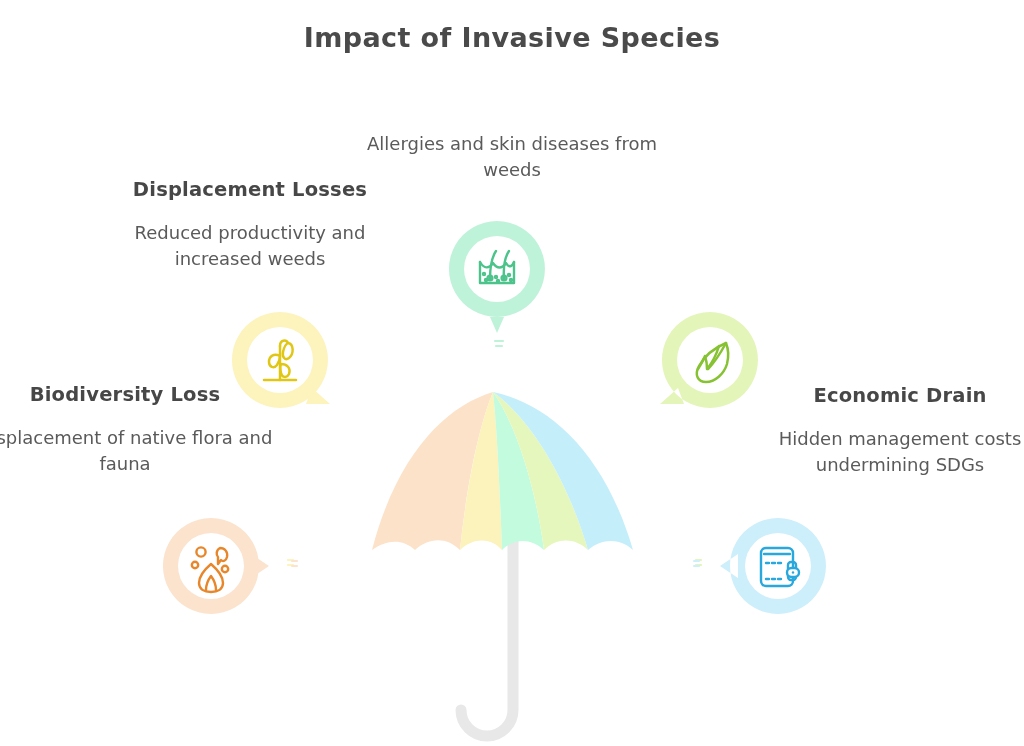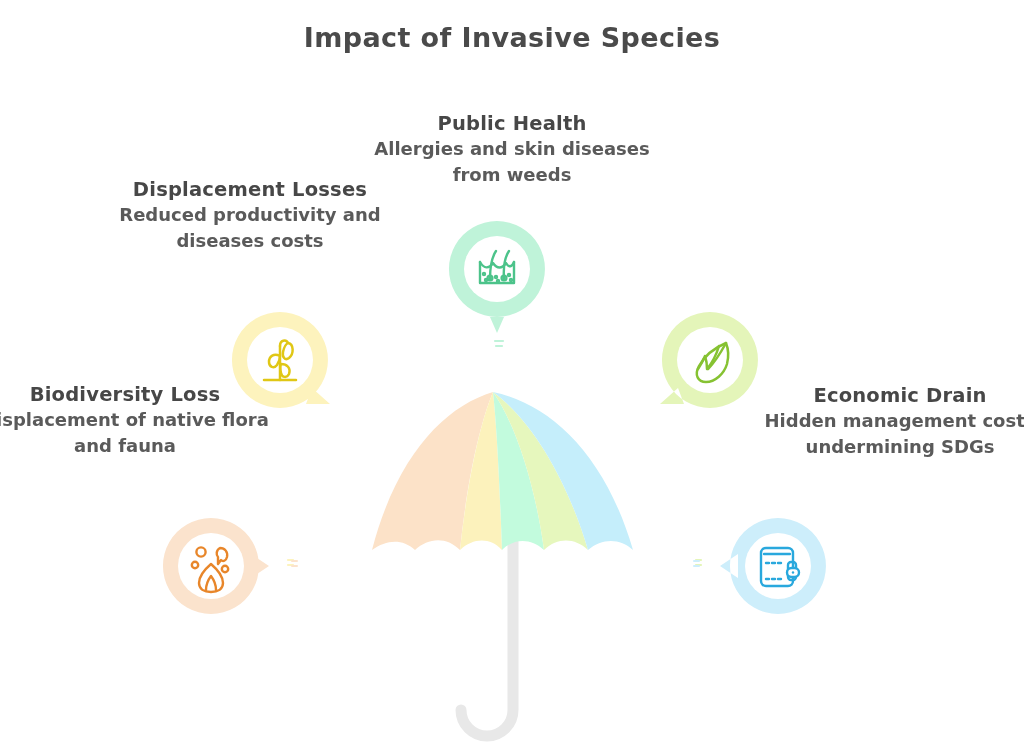--- a/index.html
+++ b/index.html
@@ -30,25 +30,25 @@
     font-size:19.5px;
     font-weight:bold;
     color:#474747;
     text-align:center;
     letter-spacing:0.2px;
     white-space:nowrap;
   }
   .node .desc{
     font-family:"DejaVu Sans", sans-serif;
     font-size:18px;
-    font-weight:bold;
+    font-weight:normal;
     color:#5a5a5a;
     text-align:center;
     line-height:1.42;
-    margin-top:1px;
+    margin-top:19px;
   }
 
   
   .t-public   {left:362px; top:112px; width:300px;}
   .t-agri     {left:100px; top:178px; width:300px;}
   .t-wild     {left:628px; top:204px; width:300px;}
   .t-bio      {left:-25px; top:383px; width:300px;}
   .t-econ     {left:750px; top:384px; width:300px;}
 
   
@@ -77,21 +77,20 @@
     <g>
       <path d="M173 12 C126 26 77 74 52 170 C 66 160 82 158 95 170 C108 158 126 156 140 170 C146 110 158 48 173 12 Z" fill="#fce2c8"></path>
       <path d="M173 12 C158 48 146 112 140 170 C153 158 170 157 182 170 C180 112 177 48 173 12 Z" fill="#fcf2bc"></path>
       <path d="M173 12 C177 48 180 112 182 170 C194 158 211 158 224 170 C216 110 197 46 173 12 Z" fill="#c2fbdd"></path>
       <path d="M173 12 C197 46 216 110 224 170 C238 157 255 158 268 170 C250 108 215 42 173 12 Z" fill="#e6f7bd"></path>
       <path d="M173 12 C215 42 250 108 268 170 C282 158 300 158 313 170 C285 74 230 24 173 12 Z" fill="#c5eefb"></path>
     </g>
   </svg>
 
   <div class="node t-public">
-    <div class="head">Public Health</div>
     <div class="desc">Allergies and skin diseases from weeds</div>
   </div>
   <div class="bubble b-public">
     <svg width="96" height="130" viewBox="0 0 96 130">
       <path d="M48 0 A48 48 0 1 1 47.9 0 Z M55 96 L48 112 L41 96 Z" fill="#bff3d9"></path>
       <circle cx="48" cy="48" r="33" fill="#ffffff"></circle>
       <g fill="none" stroke="#4cc38a" stroke-width="2.4" stroke-linecap="round" stroke-linejoin="round">
         <path d="M31 41 L31 62 L65 62 L65 41"></path>
         <path d="M31 41 C35 48 40 48 44 42 C48 48 53 48 57 42 C60 47 63 46 65 41"></path>
         <path d="M41 58 C41 44 43 36 47 30"></path>
@@ -109,21 +108,21 @@
   </div>
   <svg class="spark" style="left:492px;top:337px;" width="14" height="16">
     <g stroke="#bff3d9" stroke-width="2.2" stroke-linecap="round">
       <path d="M3 4 L11 4"></path>
         <path d="M4 9 L10 9"></path>
     </g>
   </svg>
 
   <div class="node t-agri">
     <div class="head">Displacement Losses</div>
-    <div class="desc">Reduced productivity and diseases costs</div>
+    <div class="desc">Reduced productivity and increased weeds</div>
   </div>
   <div class="bubble b-agri">
     <svg width="120" height="120" viewBox="0 0 120 120">
       <path d="M48 0 A48 48 0 1 1 47.9 0 Z M80 76 L98 92 L74 92 Z" fill="#fdf3bd"></path>
       <circle cx="48" cy="48" r="33" fill="#ffffff"></circle>
       <g fill="none" stroke="#e0c715" stroke-width="2.5" stroke-linecap="round" stroke-linejoin="round">
         <path d="M32 68 L64 68"></path>
         <path d="M48 68 L48 34"></path>
         <path d="M48 34 C48 28 54 27 56 31"></path>
         <path d="M56 31 C62 32 62 42 57 46 C53 49 50 45 51 40 C52 35 54 32 56 31 Z"></path>

